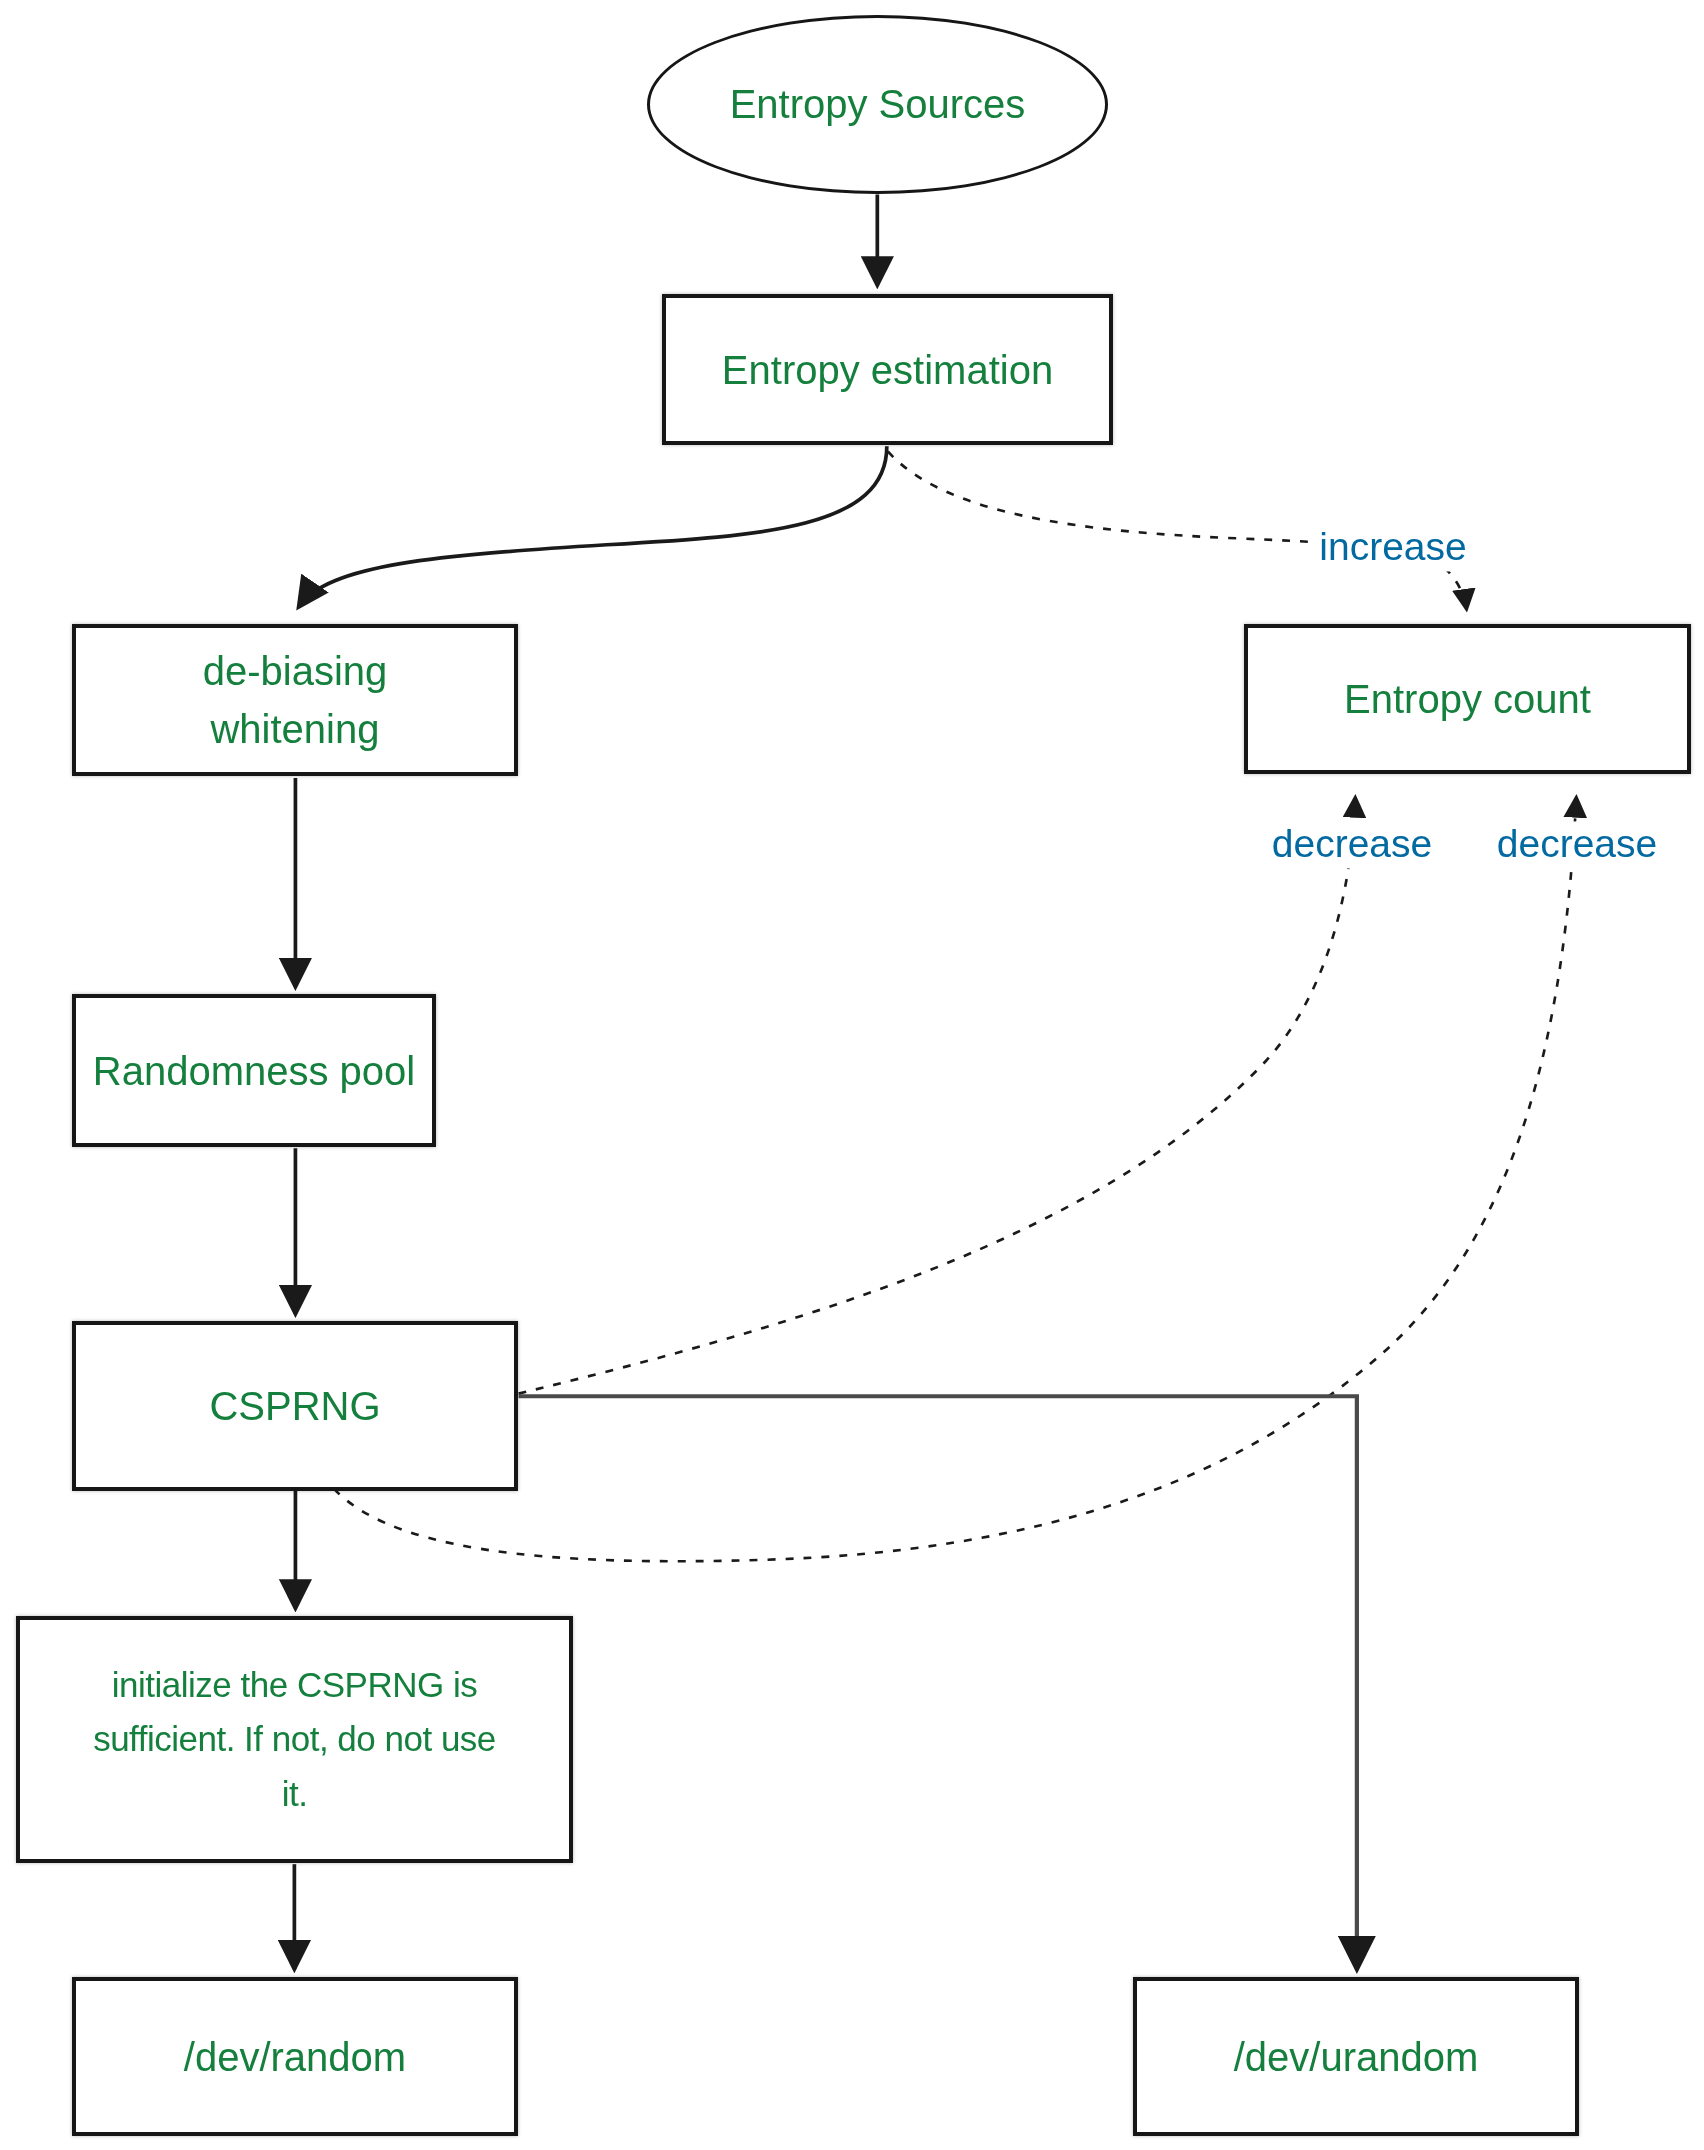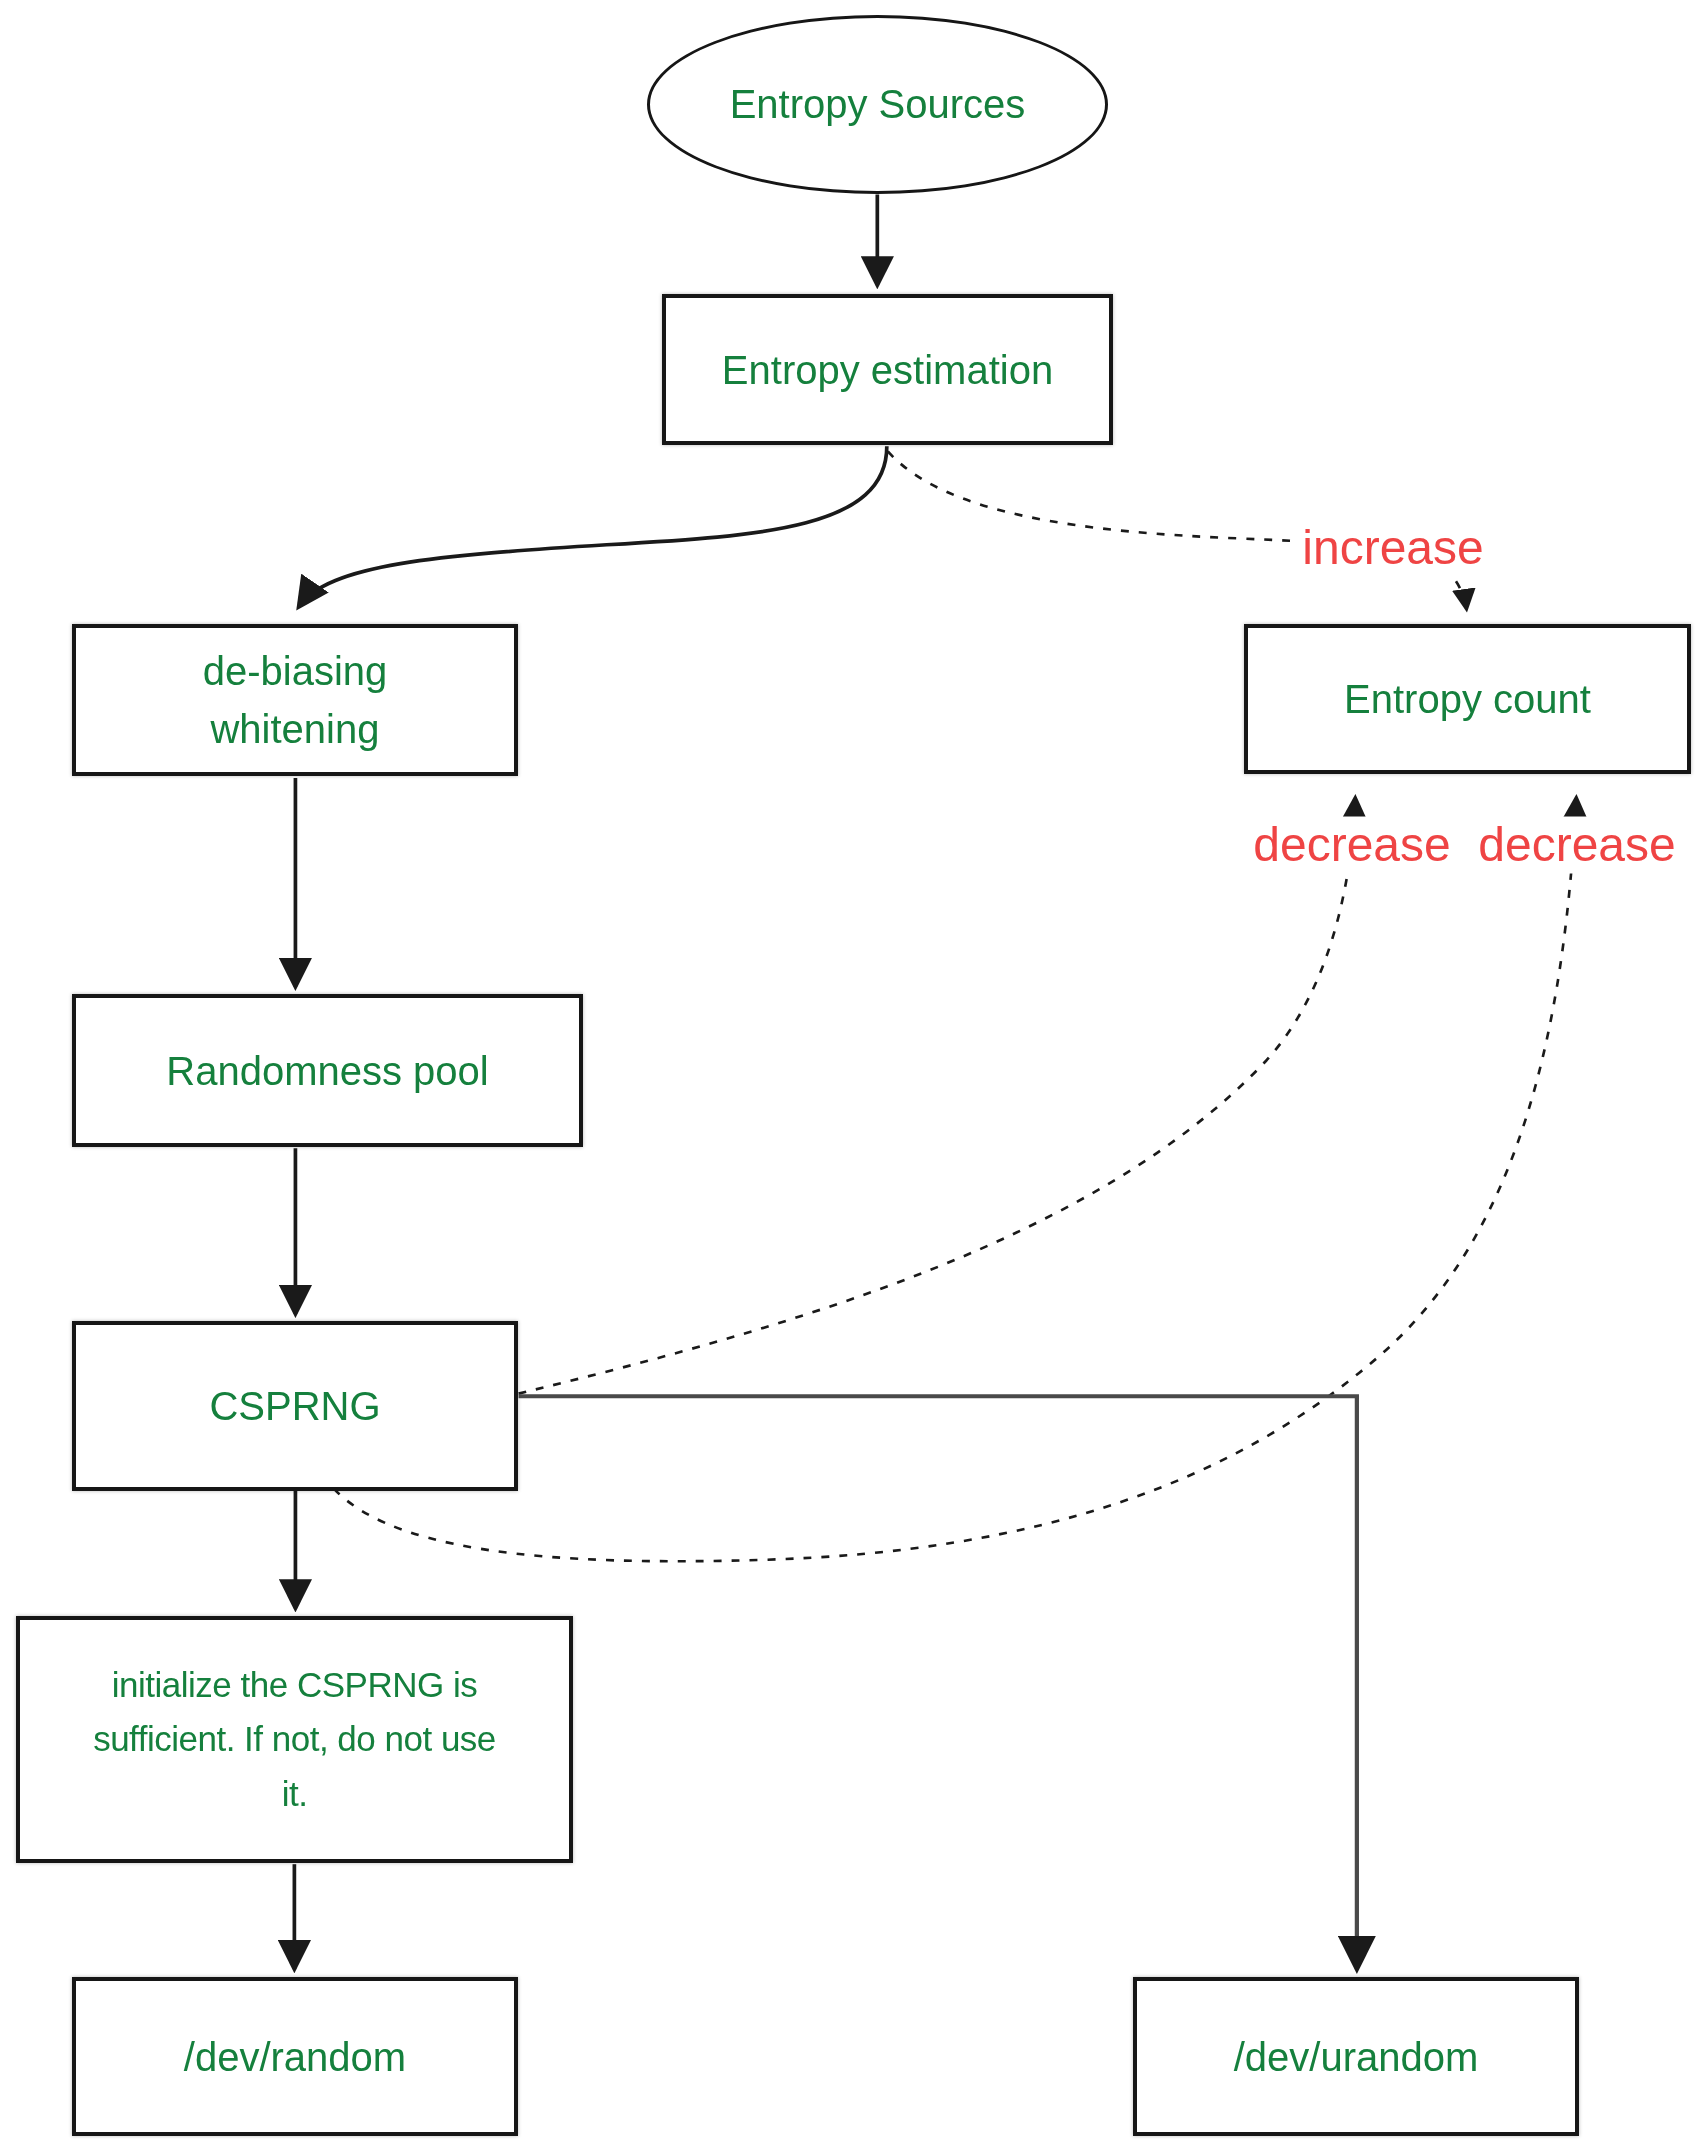--- a/index.html
+++ b/index.html
@@ -38,22 +38,22 @@
     letter-spacing: 0px;
   }
   .node.ellipse {
     border-radius: 50%;
     box-shadow: none;
   }
   .edge-label {
     position: absolute;
     transform: translate(-50%, -50%);
     background: #ffffff;
-    color: #ef4444;
-    font-size: 48px;
+    color: #0369a1;
+    font-size: 39px;
     line-height: 1.1;
     padding: 2.1px 5.3px;
     white-space: nowrap;
   }
   .checking-text {
     font-size: 35px;
     line-height: 1.55;
     letter-spacing: -0.5px;
   }
   .node-line { white-space: nowrap; }
@@ -103,21 +103,21 @@
 
   <div class="node" style="left:1244px; top:624px; width:447px; height:150px;">
     <span class="node-line">Entropy count</span>
   </div>
 
   <div class="node" style="left:72px; top:624px; width:446px; height:152px;">
     <span class="node-line">de-biasing</span>
     <span class="node-line">whitening</span>
   </div>
 
-  <div class="node" style="left:72px; top:994px; width:511px; height:153px;text-align:right;">
+  <div class="node" style="left:72px; top:994px; width:364px; height:153px;text-align:right;">
     <span class="node-line">Randomness pool</span>
   </div>
 
   <div class="node" style="left:72px; top:1321px; width:446px; height:170px;">
     <span class="node-line">CSPRNG</span>
   </div>
 
   <div class="node checking-text" style="left:16px; top:1616px; width:557px; height:247px;">
     <span class="node-line">initialize the CSPRNG is</span>
     <span class="node-line">sufficient. If not, do not use</span>

